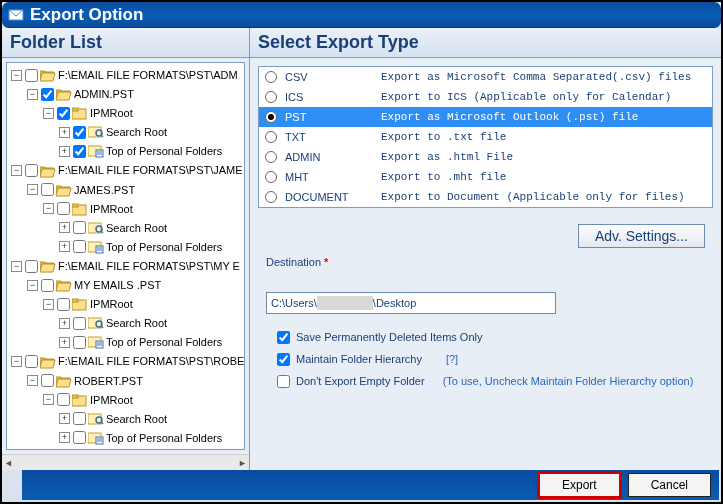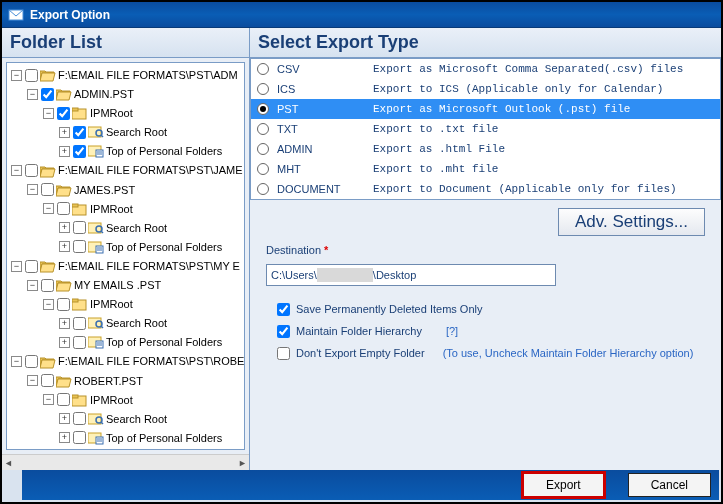--- a/index.html
+++ b/index.html
@@ -15,22 +15,23 @@
     position: relative;
   }
   .titlebar {
     background: linear-gradient(to bottom, #0a4c9e 0%, #0a5db5 50%, #0a4c9e 100%);
     color: #fff;
     height: 26px;
     display: flex;
     align-items: center;
     padding: 0 6px;
     font-weight: bold;
-    font-size: 12px;
+    font-size: 17px;
     border-bottom: 1px solid #083a78;
+    border-radius: 7px;
   }
   .titlebar .icon {
     width: 16px; height: 16px;
     margin-right: 6px;
     display: flex; align-items:center; justify-content:center;
   }
   .main {
     display: flex;
     height: calc(100% - 26px - 32px);
   }
@@ -104,21 +105,21 @@
     color:#555;
     font-size:9px;
   }
   .right-pane {
     flex: 1;
     display: flex;
     flex-direction: column;
     background: #e8eef6;
   }
   .export-list-wrap {
-    margin: 0;
+    margin: 8px;
     background:#fff;
     border:1px solid #7a9cc6;
   }
   .export-row {
     display:flex;
     align-items:center;
     padding:2px 6px;
     height:20px;
     color:#1a3f76;
     cursor:pointer;
@@ -137,32 +138,32 @@
   }
   .export-row .radio.sel::after{
     content:""; width:6px;height:6px;border-radius:50%;background:#000;
   }
   .export-row .code { width:96px; font-weight:normal;}
   .export-row .desc { flex:1;font-family:Liberation Mono, monospace; }
   .btn {
     background: linear-gradient(to bottom,#fdfdfd,#e4e8ef);
     border:1px solid #6d8ab0;
     padding:3px 16px;
-    font-size:17px;
+    font-size:14px;
     color:#1a3f76;
     cursor:pointer;
   }
   .adv-row{
     display:flex; justify-content:flex-end;
     padding:8px 16px 0 16px;
   }
   .dest-section{ padding:8px 16px 4px 16px; color:#1a3f76; }
   .dest-label{ font-weight:normal; display:flex; align-items:center; gap:3px;}
   .req{ color:#d00; font-weight:bold; }
-  .dest-row{ display:flex; align-items:center; gap:40px; margin-top:8px; }
+  .dest-row{ display:flex; align-items:center; gap:40px; margin-top:24px; }
   .dest-input{
     flex:0 0 290px;
     height:22px;
     border:1px solid #6d8ab0;
     background:#fff;
     padding:2px 4px;
     font-size:11px;
     display:flex;align-items:center;
   }
   .dest-input .mask{
@@ -178,21 +179,21 @@
   .link { color:#2a66c4; text-decoration:none; cursor:pointer;}
   .footer{
     position:absolute;
     left:20px;right:2px;bottom:2px;
     height:30px;
     background: linear-gradient(to bottom, #0a4c9e, #0a5db5);
     display:flex;
     justify-content:flex-end;
     align-items:center;
     padding:0 8px;
-    gap:24px;
+    gap:8px;
   }
   .footer .btn{
     padding:4px 22px;
     background:#f4f4f4;
     border:1px solid #222;
     color:#000;
     font-size:12px;
   }
   .footer .highlight{
     outline:3px solid #c00;

